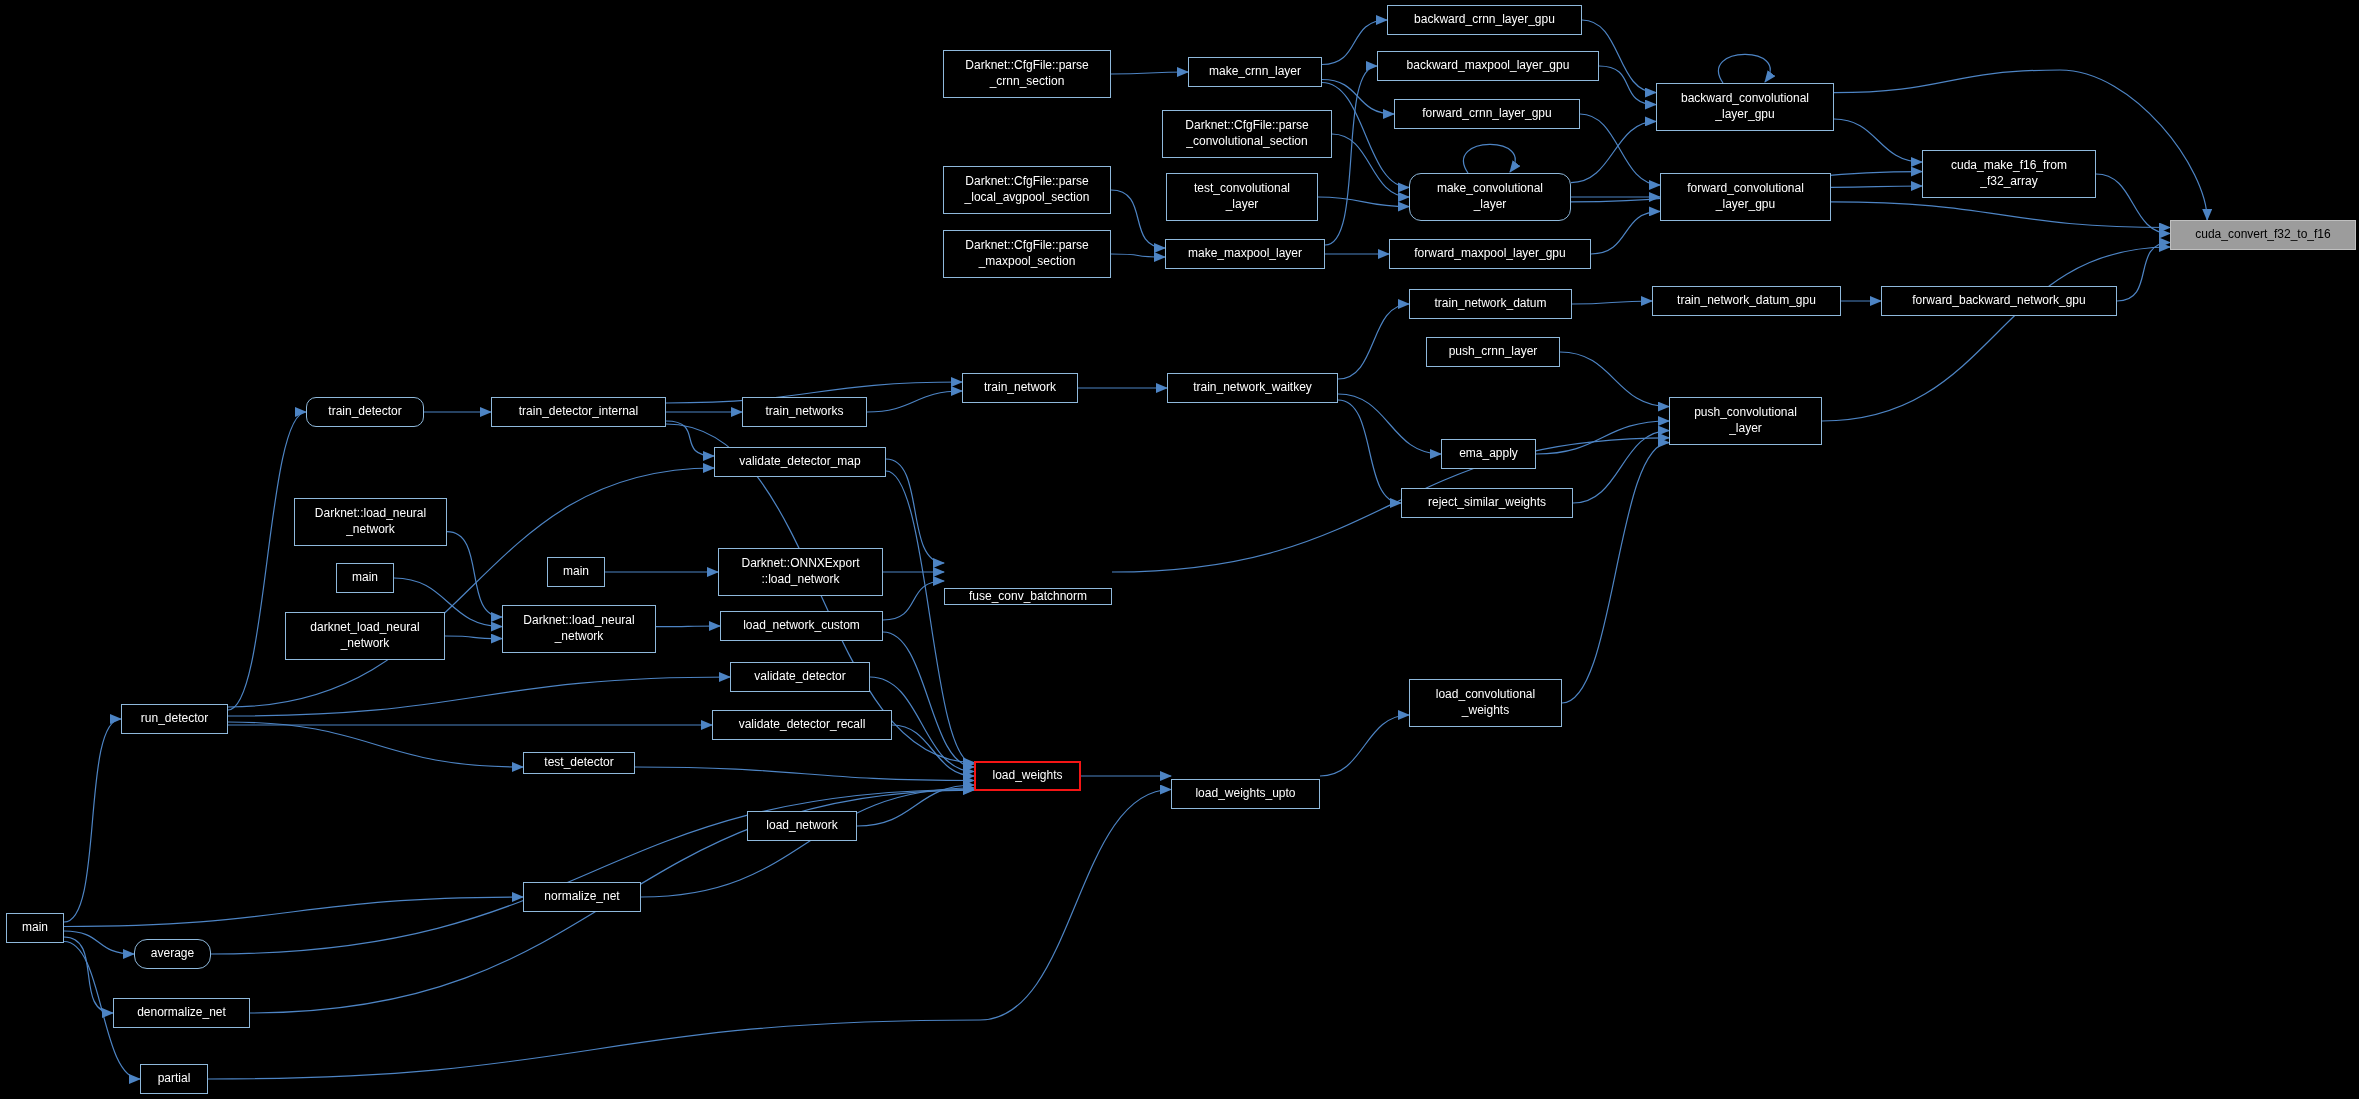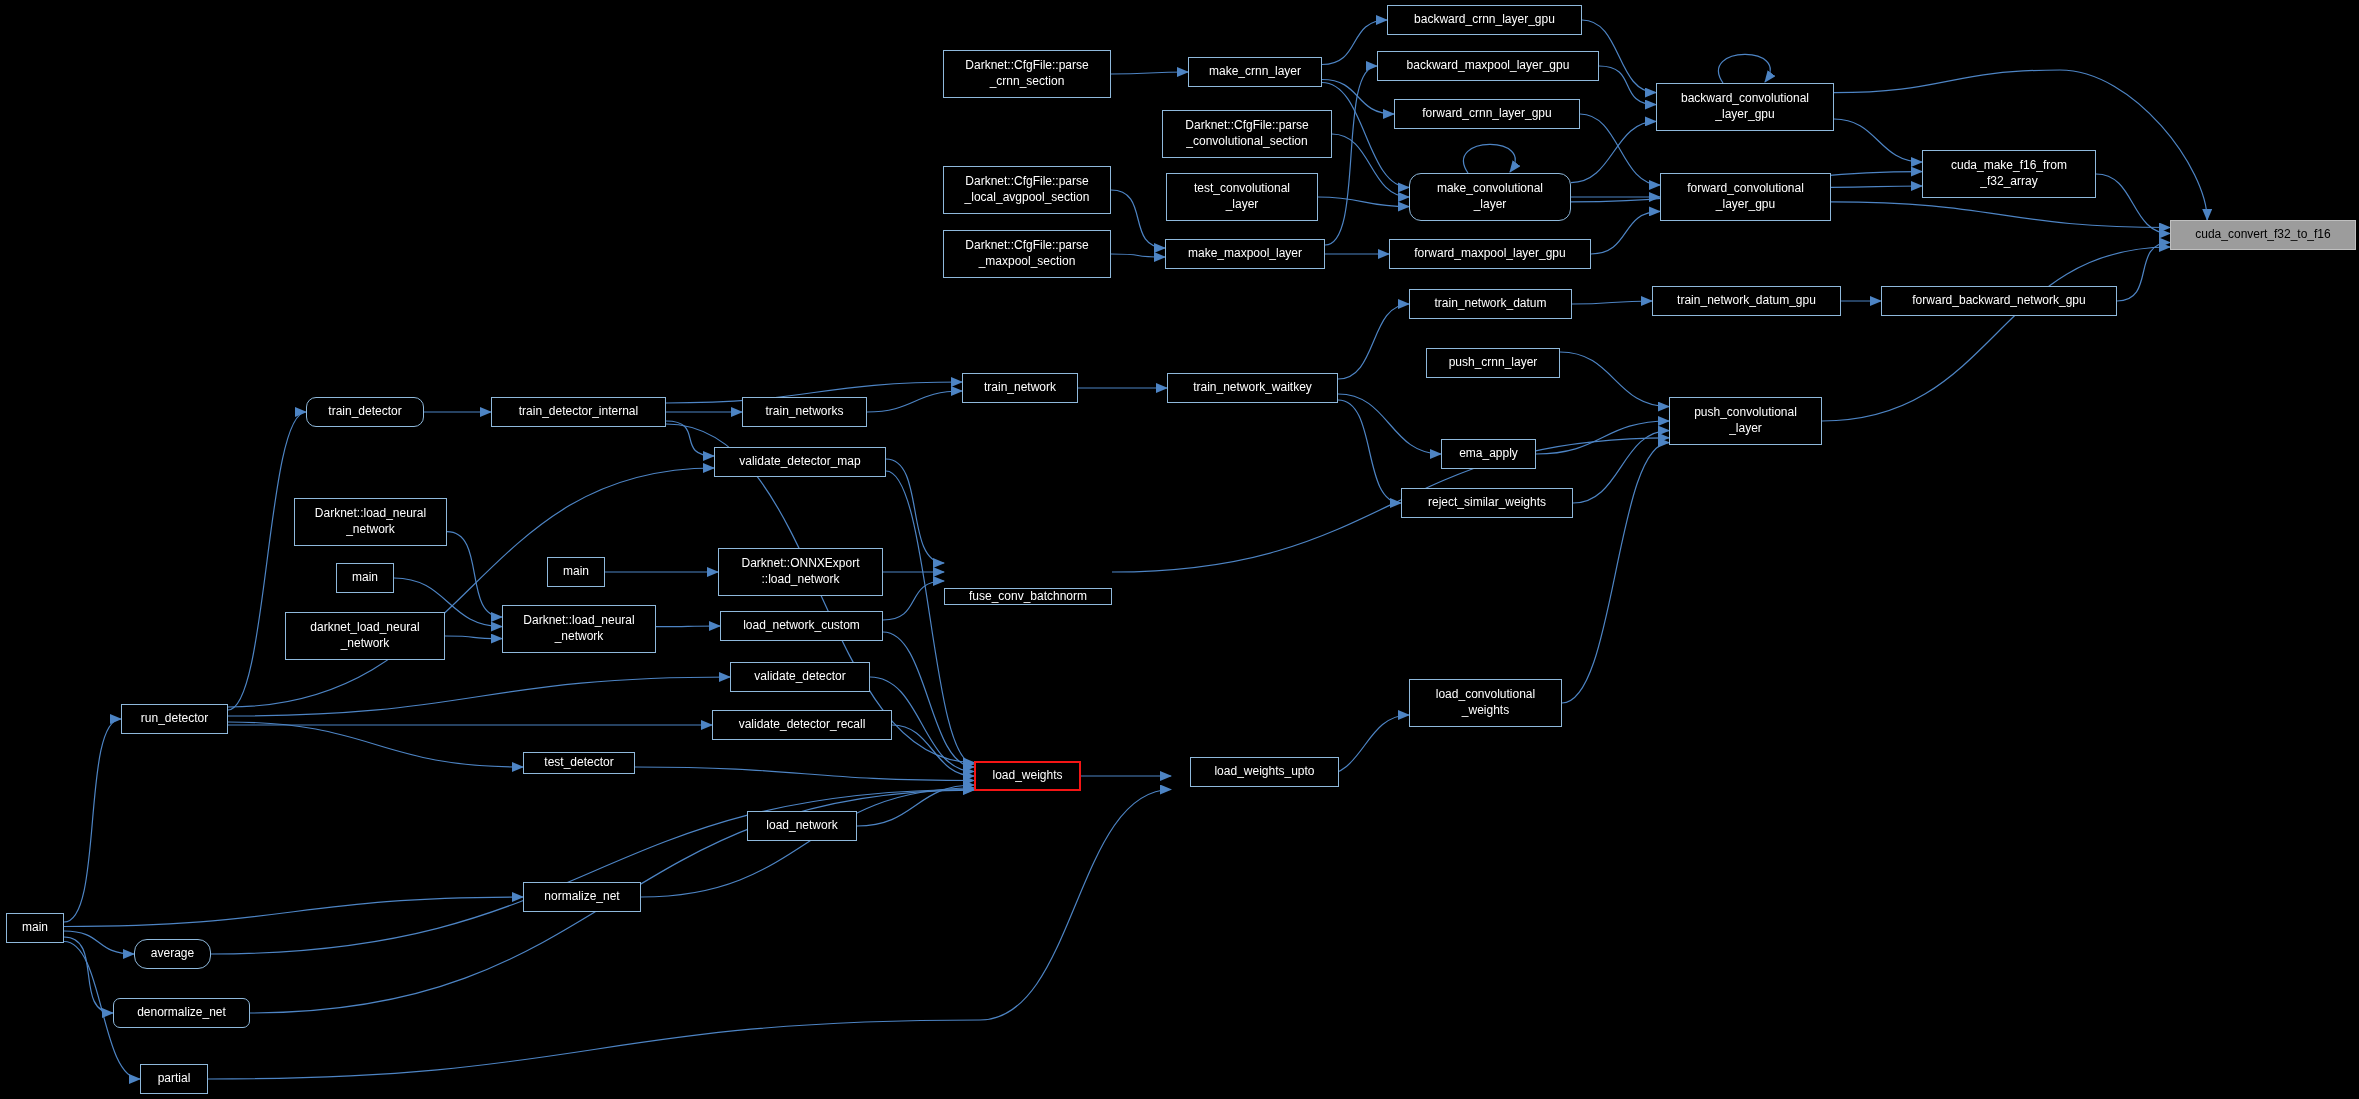--- a/index.html
+++ b/index.html
@@ -138,21 +138,21 @@
       <div class="node" style="left: 1660px; top: 173px; width: 171px; height: 48px;">forward_convolutional
 _layer_gpu</div>
       <div class="node focus" style="left: 2170px; top: 220px; width: 186px; height: 30px;">cuda_convert_f32_to_f16</div>
       <div class="node" style="left: 943px; top: 230px; width: 168px; height: 48px;">Darknet::CfgFile::parse
 _maxpool_section</div>
       <div class="node" style="left: 1165px; top: 239px; width: 160px; height: 30px;">make_maxpool_layer</div>
       <div class="node" style="left: 1389px; top: 239px; width: 202px; height: 30px;">forward_maxpool_layer_gpu</div>
       <div class="node" style="left: 1409px; top: 289px; width: 163px; height: 30px;">train_network_datum</div>
       <div class="node" style="left: 1652px; top: 286px; width: 189px; height: 30px;">train_network_datum_gpu</div>
       <div class="node" style="left: 1881px; top: 286px; width: 236px; height: 30px;">forward_backward_network_gpu</div>
-      <div class="node" style="left: 1426px; top: 337px; width: 134px; height: 30px; margin-top: 11px;">push_crnn_layer</div>
+      <div class="node" style="left: 1426px; top: 337px; width: 134px; height: 30px;">push_crnn_layer</div>
       <div class="node" style="left: 962px; top: 373px; width: 116px; height: 30px;">train_network</div>
       <div class="node" style="left: 1167px; top: 373px; width: 171px; height: 30px;">train_network_waitkey</div>
       <div class="node" style="left: 1669px; top: 397px; width: 153px; height: 48px;">push_convolutional
 _layer</div>
       <div class="node" style="left: 1441px; top: 439px; width: 95px; height: 30px;">ema_apply</div>
       <div class="node" style="left: 1401px; top: 488px; width: 172px; height: 30px;">reject_similar_weights</div>
       <div class="node" style="left: 306px; top: 397px; width: 118px; height: 30px; border-radius: 10px;">train_detector</div>
       <div class="node" style="left: 491px; top: 397px; width: 175px; height: 30px;">train_detector_internal</div>
       <div class="node" style="left: 742px; top: 397px; width: 125px; height: 30px;">train_networks</div>
       <div class="node" style="left: 714px; top: 447px; width: 172px; height: 30px;">validate_detector_map</div>
@@ -164,25 +164,25 @@
       <div class="node" style="left: 502px; top: 605px; width: 154px; height: 48px;">Darknet::load_neural
 _network</div>
       <div class="node" style="left: 547px; top: 557px; width: 58px; height: 30px;">main</div>
       <div class="node" style="left: 718px; top: 548px; width: 165px; height: 48px;">Darknet::ONNXExport
 ::load_network</div>
       <div class="node" style="left: 944px; top: 588px; width: 168px; height: 17px;">fuse_conv_batchnorm</div>
       <div class="node" style="left: 720px; top: 611px; width: 163px; height: 30px;">load_network_custom</div>
       <div class="node" style="left: 730px; top: 662px; width: 140px; height: 30px;">validate_detector</div>
       <div class="node" style="left: 712px; top: 710px; width: 180px; height: 30px;">validate_detector_recall</div>
       <div class="node current" style="left: 974px; top: 761px; width: 107px; height: 30px;">load_weights</div>
-      <div class="node" style="left: 1171px; top: 757px; width: 149px; height: 30px; margin-left: 19px;">load_weights_upto</div>
+      <div class="node" style="left: 1171px; top: 779px; width: 149px; height: 30px;">load_weights_upto</div>
       <div class="node" style="left: 1409px; top: 679px; width: 153px; height: 48px;">load_convolutional
 _weights</div>
       <div class="node" style="left: 121px; top: 704px; width: 107px; height: 30px;">run_detector</div>
       <div class="node" style="left: 523px; top: 752px; width: 112px; height: 22px;">test_detector</div>
       <div class="node" style="left: 747px; top: 811px; width: 110px; height: 30px;">load_network</div>
       <div class="node" style="left: 523px; top: 882px; width: 118px; height: 30px;">normalize_net</div>
       <div class="node" style="left: 6px; top: 913px; width: 58px; height: 30px;">main</div>
       <div class="node" style="left: 134px; top: 939px; width: 77px; height: 30px; border-radius: 13px;">average</div>
-      <div class="node" style="left: 113px; top: 998px; width: 137px; height: 30px; border-radius: 7px;">denormalize_net</div>
+      <div class="node" style="left: 113px; top: 998px; width: 137px; height: 30px;">denormalize_net</div>
       <div class="node" style="left: 140px; top: 1064px; width: 68px; height: 30px;">partial</div>
     </div>
 </div>
 
 </body></html>

